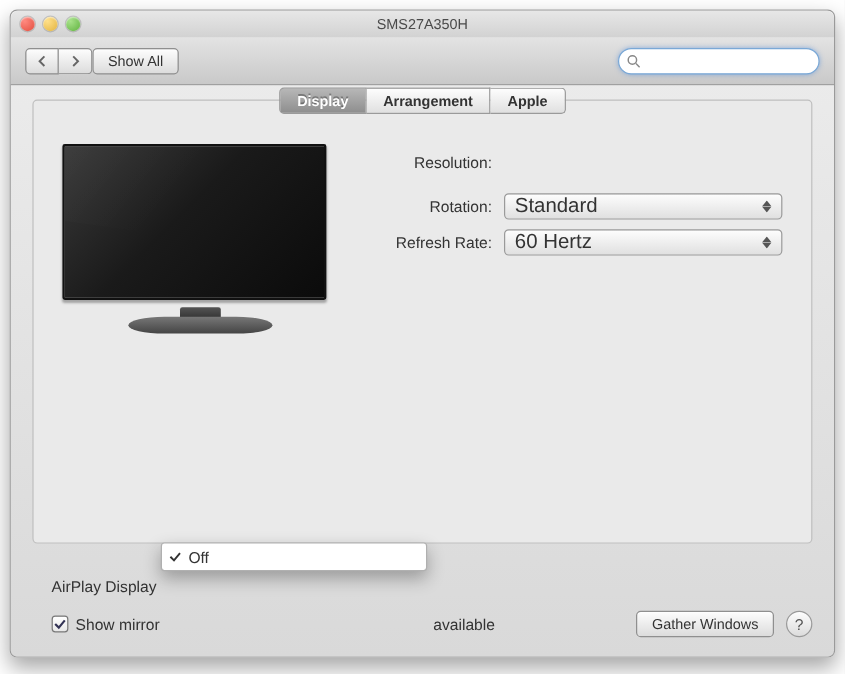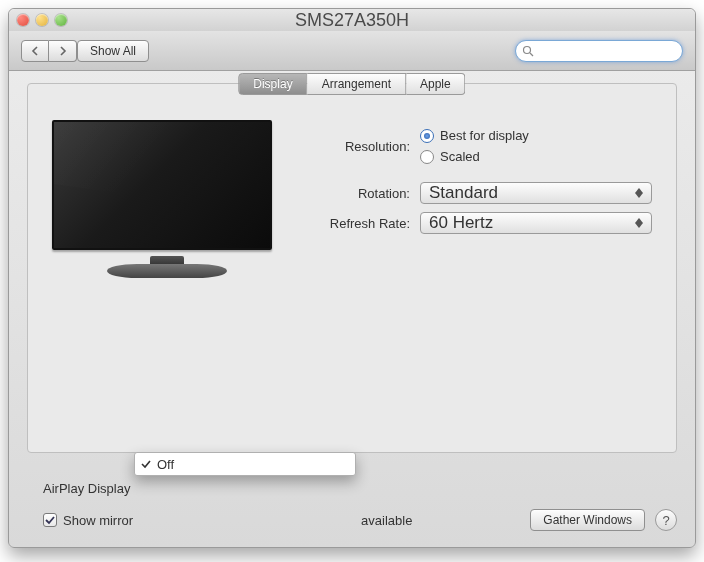--- a/index.html
+++ b/index.html
@@ -33,21 +33,21 @@
   background: linear-gradient(#e7e7e7, #d2d2d2);
   position: relative;
 }
 .traffic { display: flex; gap: 7px; }
 .dot { width: 12px; height: 12px; border-radius: 50%; box-shadow: inset 0 1px 1px rgba(255,255,255,0.5), 0 0 0 1px rgba(0,0,0,0.15); }
 .dot.red { background: radial-gradient(circle at 30% 30%, #ff8a80, #e24d3e); }
 .dot.yellow { background: radial-gradient(circle at 30% 30%, #ffe08a, #e2b33e); }
 .dot.green { background: radial-gradient(circle at 30% 30%, #a8e28a, #5fb23e); }
 .title {
   position: absolute; left: 0; right: 0; text-align: center;
-  font-size: 18px; color: #4a4a4a;
+  font-size: 12px; color: #4a4a4a;
 }
 .toolbar {
   height: 40px;
   display: flex; align-items: center; gap: 0;
   padding: 0 12px;
   background: linear-gradient(#e3e3e3, #c9c9c9);
   border-bottom: 1px solid #a0a0a0;
 }
 .segmented { display: flex; }
 .segbtn {
@@ -84,21 +84,21 @@
   position: relative;
 }
 .tabs {
   position: absolute; top: -11px; left: 50%; transform: translateX(-50%);
   display: flex;
 }
 .tab {
   height: 22px; padding: 0 14px;
   background: linear-gradient(#fdfdfd, #e0e0e0);
   border: 1px solid #9a9a9a;
-  display: flex; align-items: center; font-size: 12px; color: #333;
+  display: flex; align-items: center; font-size: 12px; color: #333; font-weight: bold;
 }
 .tab + .tab { border-left: none; }
 .tab:first-child { border-top-left-radius: 4px; border-bottom-left-radius: 4px; }
 .tab:last-child { border-top-right-radius: 4px; border-bottom-right-radius: 4px; }
 .tab.active { background: linear-gradient(#b7b7b7, #8e8e8e); color: #fff; text-shadow: 0 -1px 0 rgba(0,0,0,0.3); }
 
 .panel-content {
   padding: 36px 24px 20px 24px;
   display: flex; gap: 28px;
 }
@@ -229,30 +229,20 @@
     <div class="panel-content">
       <div class="monitor-thumb">
         <div class="monitor-screen"></div>
         <div class="monitor-neck"></div>
         <div class="monitor-stand"></div>
       </div>
 
       <div class="settings">
         <div class="row">
           <div class="label">Resolution:</div>
-          <div class="radio-col">
-            <label class="radio-opt">
-              <span class="radio checked"></span>
-              <span>Best for display</span>
-            </label>
-            <label class="radio-opt">
-              <span class="radio"></span>
-              <span>Scaled</span>
-            </label>
-          </div>
         </div>
 
         <div class="row" style="margin-top:18px">
           <div class="label">Rotation:</div>
           <div class="select">
             <span>Standard</span>
             <span class="arrows">
               <svg width="8" height="5">
                   <path d="M4 0 L8 5 L0 5 Z" fill="#555"></path>
                 </svg>

